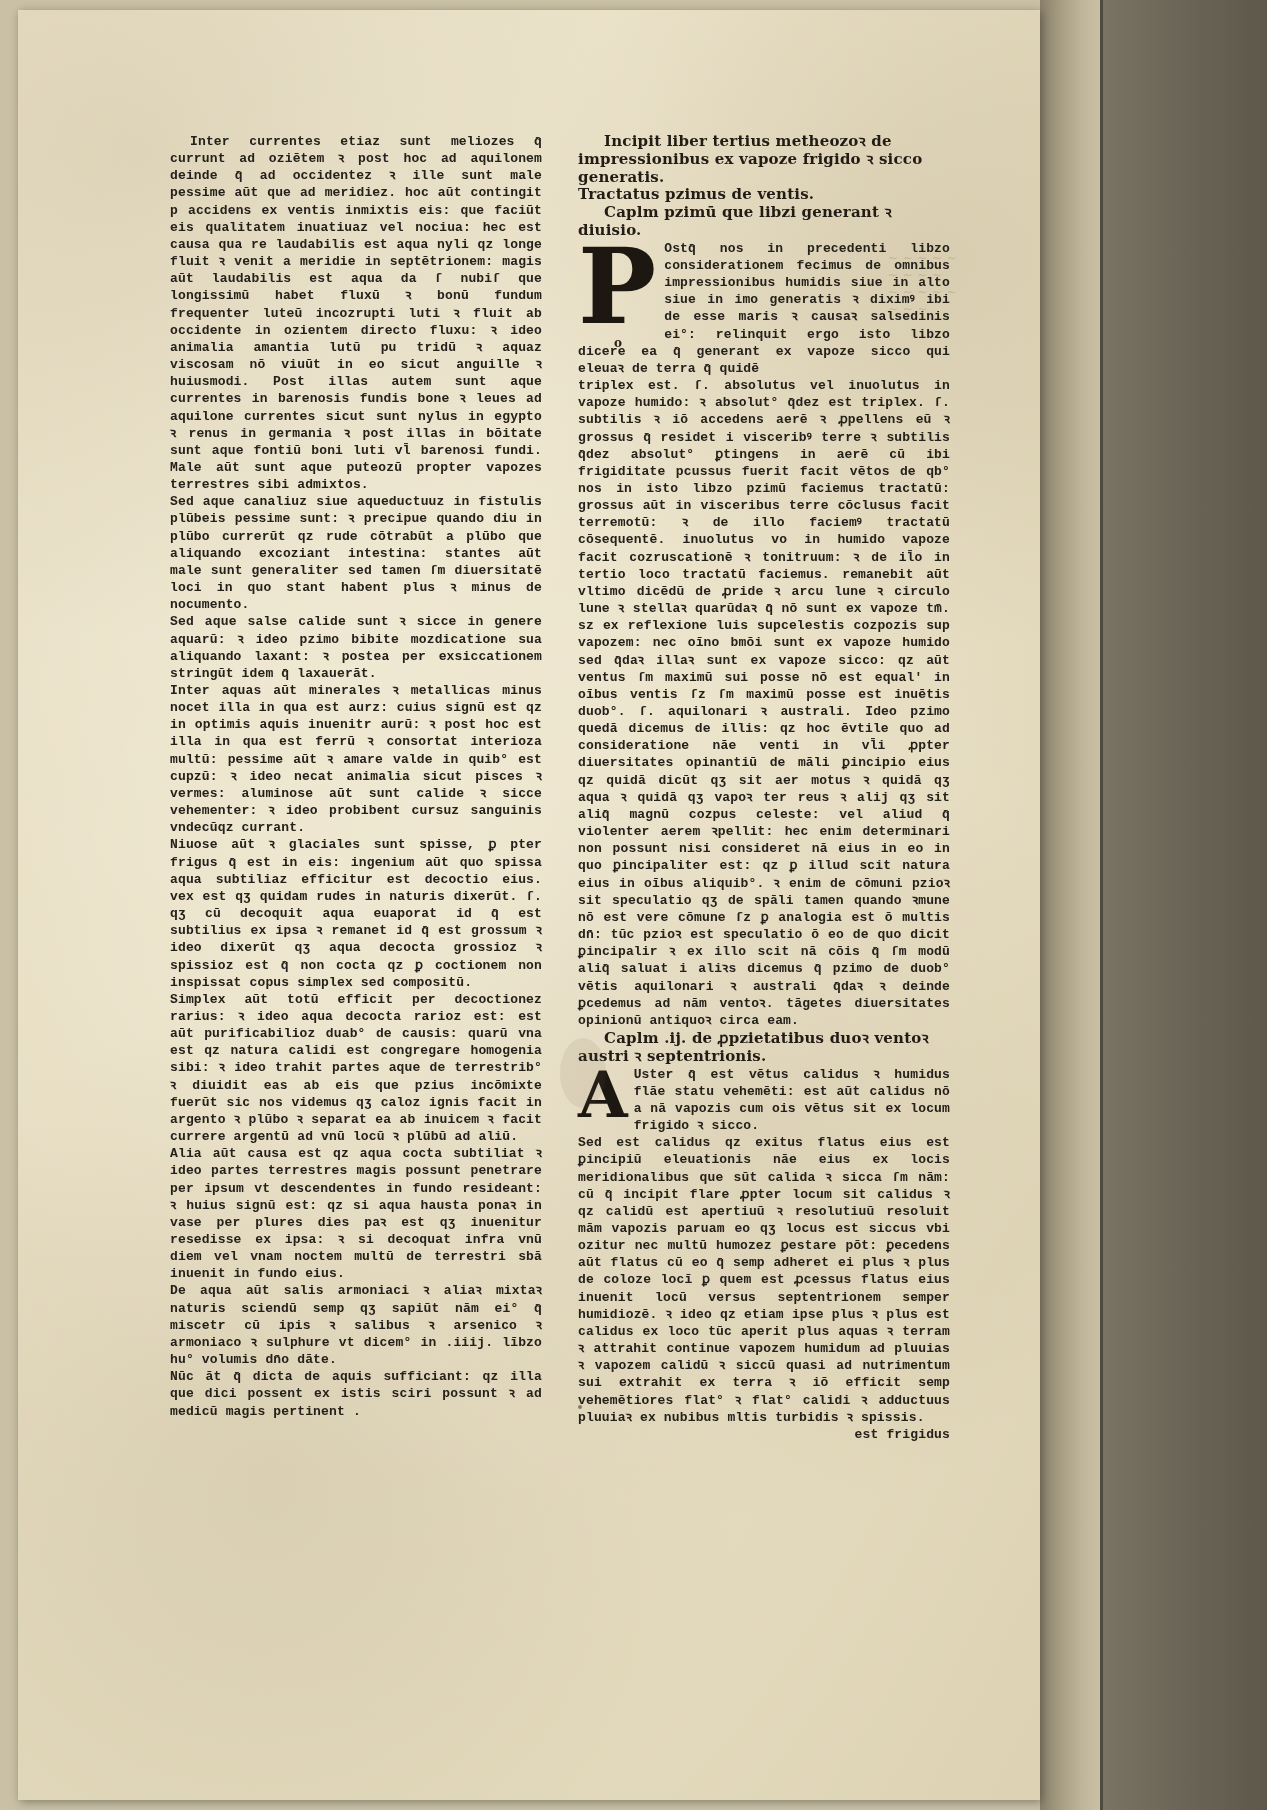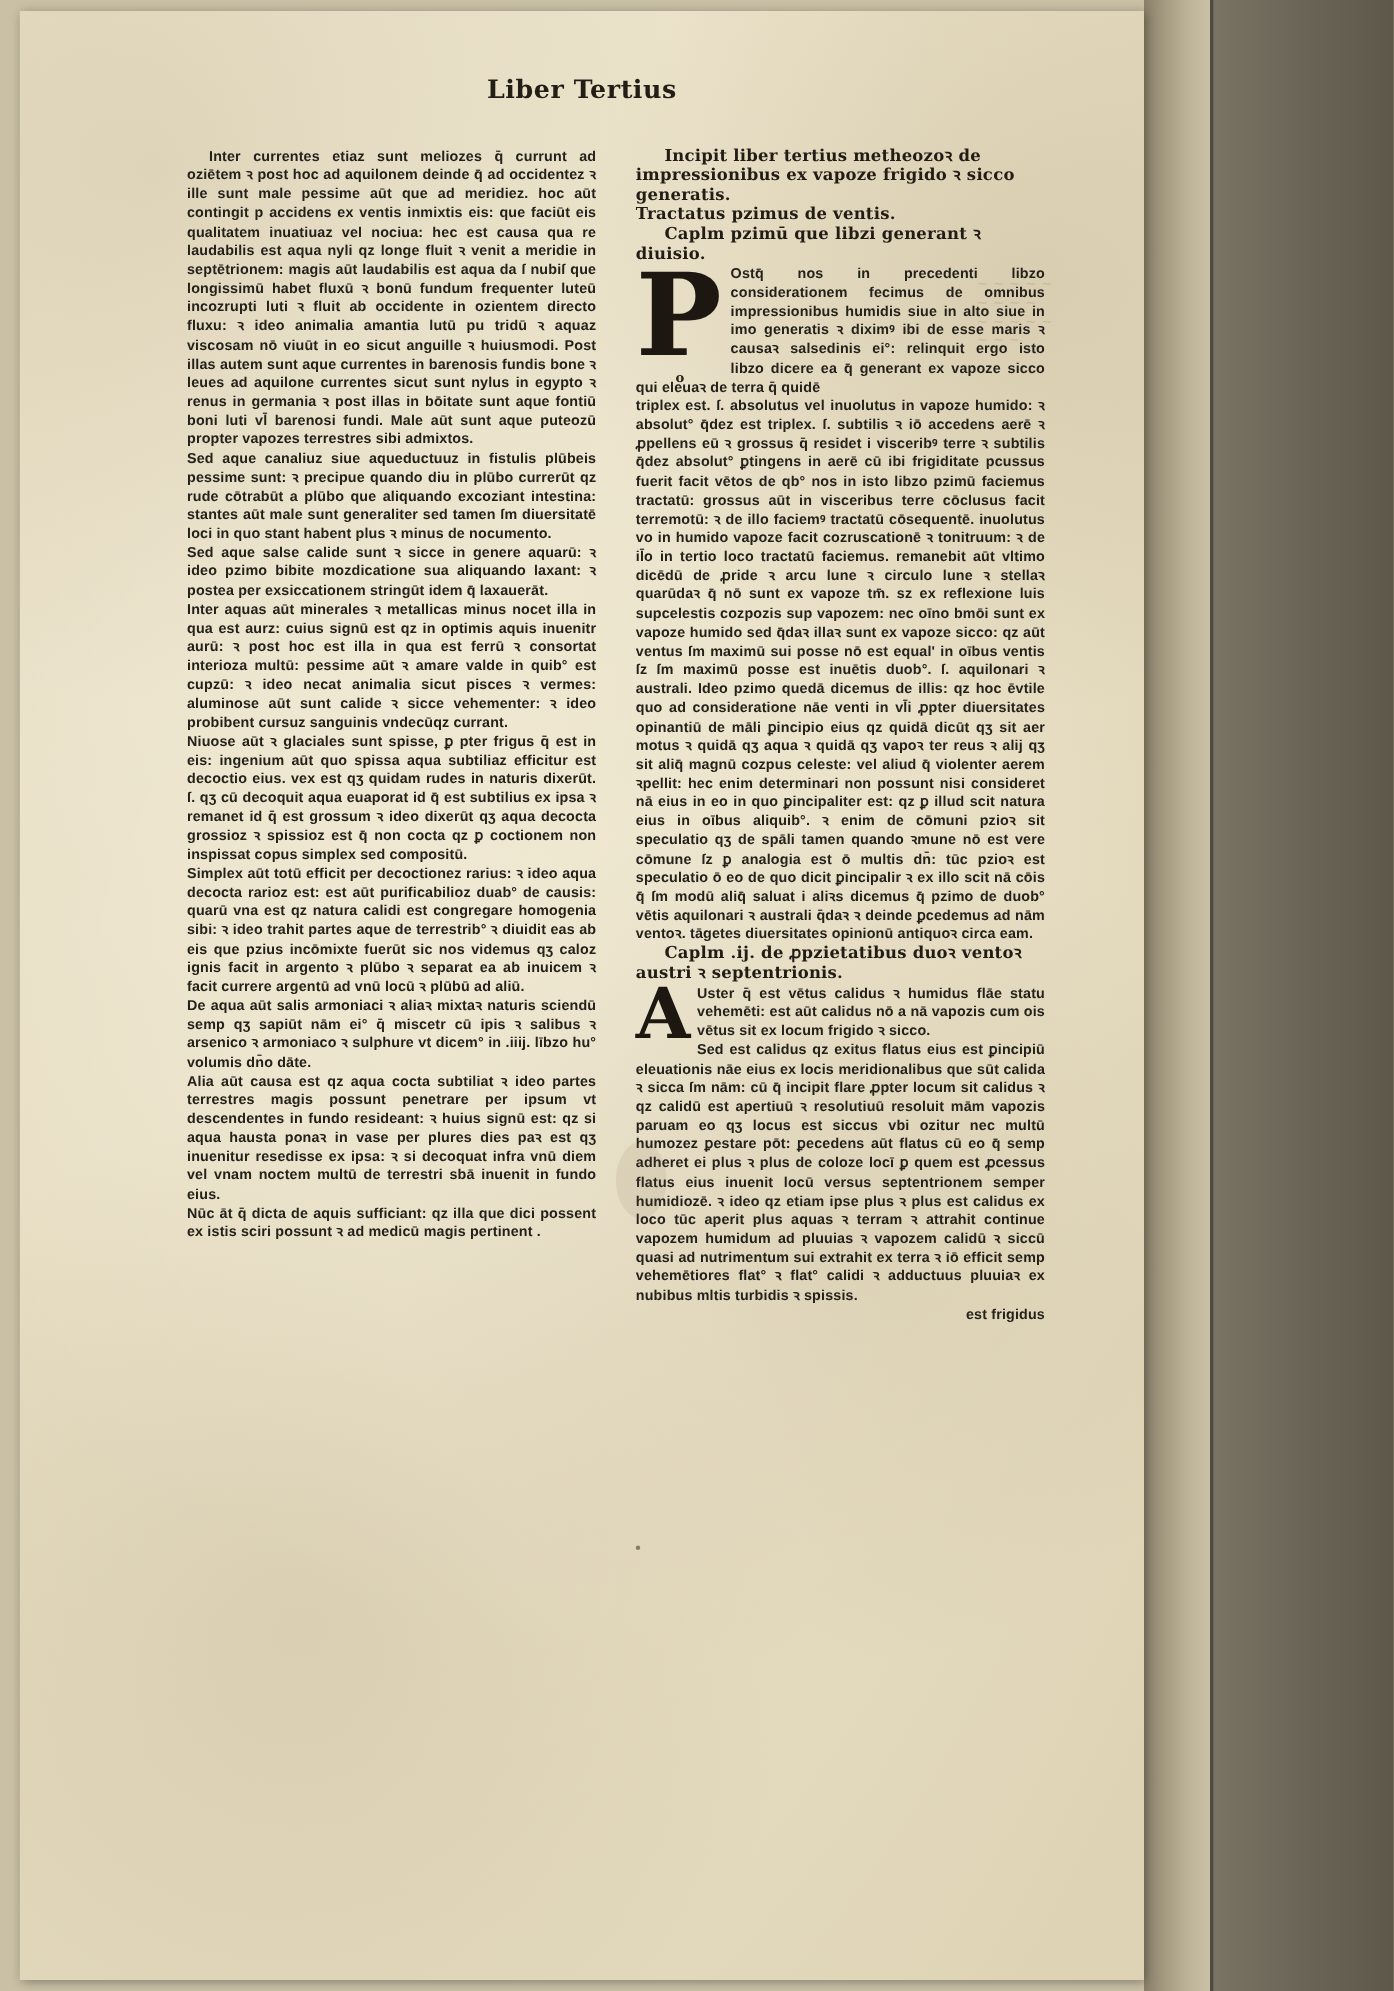--- a/index.html
+++ b/index.html
@@ -108,21 +108,21 @@
     word-spacing: 0px;
     letter-spacing: 0.15px;
   }
   .para {
     margin: 0 0 0 0;
   }
   .indent {
     text-indent: 20px;
   }
   .gothic {
-    font-family: Liberation Sans, sans-serif;
+    font-family: Liberation Mono, monospace;
     font-weight: bold;
     font-size: 13px;
     line-height: 17.15px;
   }
   
   .head-line {
     font-family: "DejaVu Serif", serif;
     font-size: 15px;
     line-height: 17.8px;
     color: #221c15;
@@ -186,33 +186,32 @@
 <body>
 
 <div id="page">
 
   <div id="leaf">
 
     <div class="bleed" style="left:870px; top:240px; width:120px;">
       ~ ~ ~ ~ ~<br>~ ~ ~ ~<br>~ ~ ~ ~ ~<br>~ ~ ~
     </div>
 
-    <div id="header">Liber Tertius</div>
 
     <div id="columns">
 
       <div class="col">
         <p class="para gothic indent">Inter currentes etiaz sunt meliozes q̄ currunt ad oziētem ꝛ post hoc ad aquilonem deinde q̄ ad occidentez ꝛ ille sunt male pessime aūt que ad meridiez. hoc aūt contingit p accidens ex ventis inmixtis eis: que faciūt eis qualitatem inuatiuaz vel nociua: hec est causa qua re laudabilis est aqua nyli qz longe fluit ꝛ venit a meridie in septētrionem: magis aūt laudabilis est aqua da ſ nubiſ que longissimū habet fluxū ꝛ bonū fundum frequenter luteū incozrupti luti ꝛ fluit ab occidente in ozientem directo fluxu: ꝛ ideo animalia amantia lutū pu tridū ꝛ aquaz viscosam nō viuūt in eo sicut anguille ꝛ huiusmodi. Post illas autem sunt aque currentes in barenosis fundis bone ꝛ leues ad aquilone currentes sicut sunt nylus in egypto ꝛ renus in germania ꝛ post illas in bōitate sunt aque fontiū boni luti vl̄ barenosi fundi. Male aūt sunt aque puteozū propter vapozes terrestres sibi admixtos.</p>
         <p class="para gothic">Sed aque canaliuz siue aqueductuuz in fistulis plūbeis pessime sunt: ꝛ precipue quando diu in plūbo currerūt qz rude cōtrabūt a plūbo que aliquando excoziant intestina: stantes aūt male sunt generaliter sed tamen ſm diuersitatē loci in quo stant habent plus ꝛ minus de nocumento.</p>
         <p class="para gothic">Sed aque salse calide sunt ꝛ sicce in genere aquarū: ꝛ ideo pzimo bibite mozdicatione sua aliquando laxant: ꝛ postea per exsiccationem stringūt idem q̄ laxauerāt.</p>
         <p class="para gothic">Inter aquas aūt minerales ꝛ metallicas minus nocet illa in qua est aurz: cuius signū est qz in optimis aquis inuenitr aurū: ꝛ post hoc est illa in qua est ferrū ꝛ consortat interioza multū: pessime aūt ꝛ amare valde in quib° est cupzū: ꝛ ideo necat animalia sicut pisces ꝛ vermes: aluminose aūt sunt calide ꝛ sicce vehementer: ꝛ ideo probibent cursuz sanguinis vndecūqz currant.</p>
         <p class="para gothic">Niuose aūt ꝛ glaciales sunt spisse, ꝑ pter frigus q̄ est in eis: ingenium aūt quo spissa aqua subtiliaz efficitur est decoctio eius. vex est qʒ quidam rudes in naturis dixerūt. ſ. qʒ cū decoquit aqua euaporat id q̄ est subtilius ex ipsa ꝛ remanet id q̄ est grossum ꝛ ideo dixerūt qʒ aqua decocta grossioz ꝛ spissioz est q̄ non cocta qz ꝑ coctionem non inspissat copus simplex sed compositū.</p>
         <p class="para gothic">Simplex aūt totū efficit per decoctionez rarius: ꝛ ideo aqua decocta rarioz est: est aūt purificabilioz duab° de causis: quarū vna est qz natura calidi est congregare homogenia sibi: ꝛ ideo trahit partes aque de terrestrib° ꝛ diuidit eas ab eis que pzius incōmixte fuerūt sic nos videmus qʒ caloz ignis facit in argento ꝛ plūbo ꝛ separat ea ab inuicem ꝛ facit currere argentū ad vnū locū ꝛ plūbū ad aliū.</p>
+        <p class="para gothic">Alia aūt causa est qz aqua cocta subtiliat ꝛ ideo partes terrestres magis possunt penetrare per ipsum vt descendentes in fundo resideant: ꝛ huius signū est: qz si aqua hausta ponaꝛ in vase per plures dies paꝛ est qʒ inuenitur resedisse ex ipsa: ꝛ si decoquat infra vnū diem vel vnam noctem multū de terrestri sbā inuenit in fundo eius.</p>
         <p class="para gothic">De aqua aūt salis armoniaci ꝛ aliaꝛ mixtaꝛ naturis sciendū semp qʒ sapiūt nām ei° q̄ miscetr cū ipis ꝛ salibus ꝛ arsenico ꝛ armoniaco ꝛ sulphure vt dicem° in .iiij. lībzo hu° volumis dn̄o dāte.</p>
-        <p class="para gothic">Alia aūt causa est qz aqua cocta subtiliat ꝛ ideo partes terrestres magis possunt penetrare per ipsum vt descendentes in fundo resideant: ꝛ huius signū est: qz si aqua hausta ponaꝛ in vase per plures dies paꝛ est qʒ inuenitur resedisse ex ipsa: ꝛ si decoquat infra vnū diem vel vnam noctem multū de terrestri sbā inuenit in fundo eius.</p>
         <p class="para gothic">Nūc āt q̄ dicta de aquis sufficiant: qz illa que dici possent ex istis sciri possunt ꝛ ad medicū magis pertinent .</p>
       </div>
 
       <div class="col">
 
         <div class="head-line center-ind">Incipit liber tertius metheozoꝛ de impressionibus ex vapoze frigido ꝛ sicco generatis.</div>
         <div class="head-line">Tractatus pzimus de ventis.</div>
         <div class="head-line center-ind">Caplm pzimū que libzi generant ꝛ diuisio.</div>
 
         <div class="dropcap-wrap">

